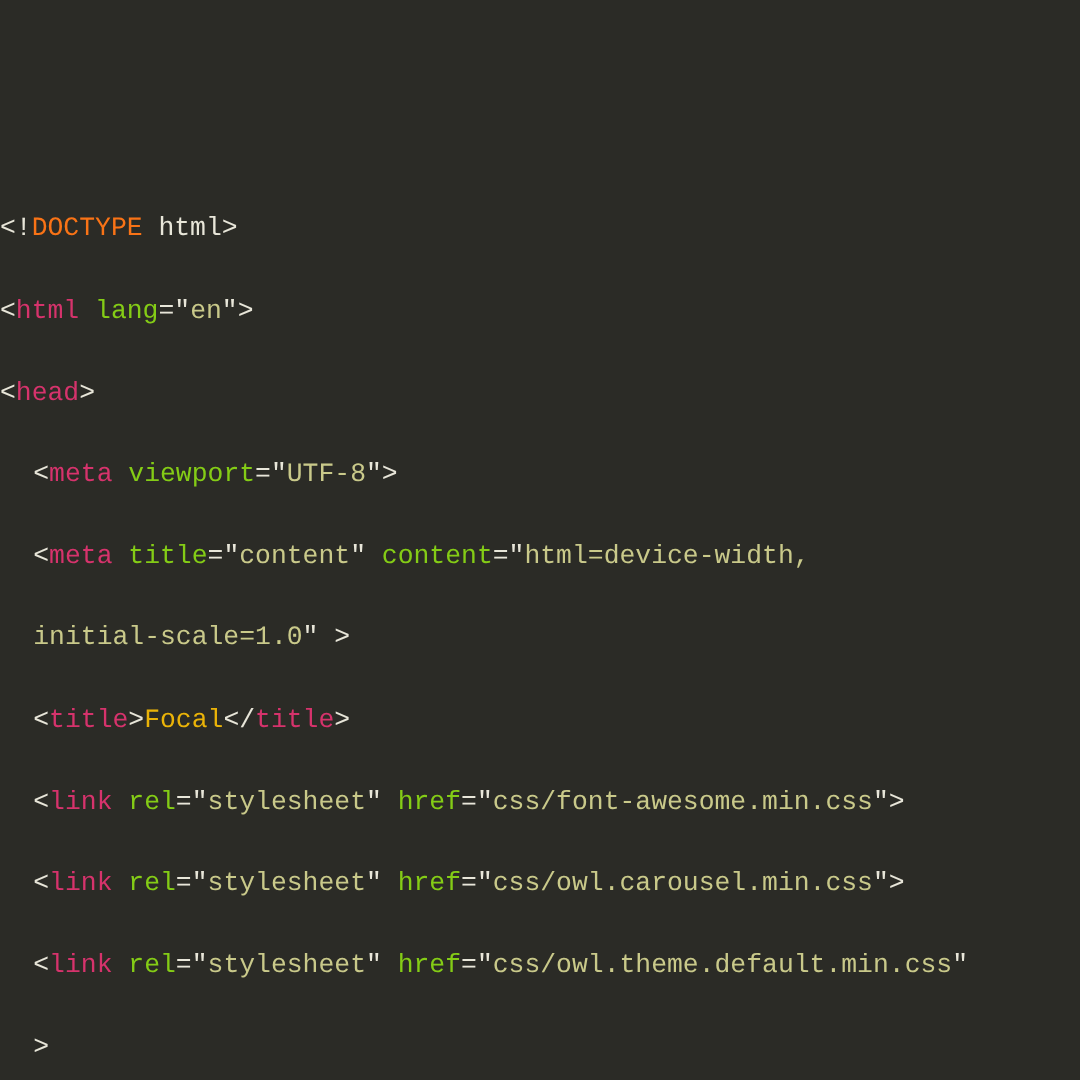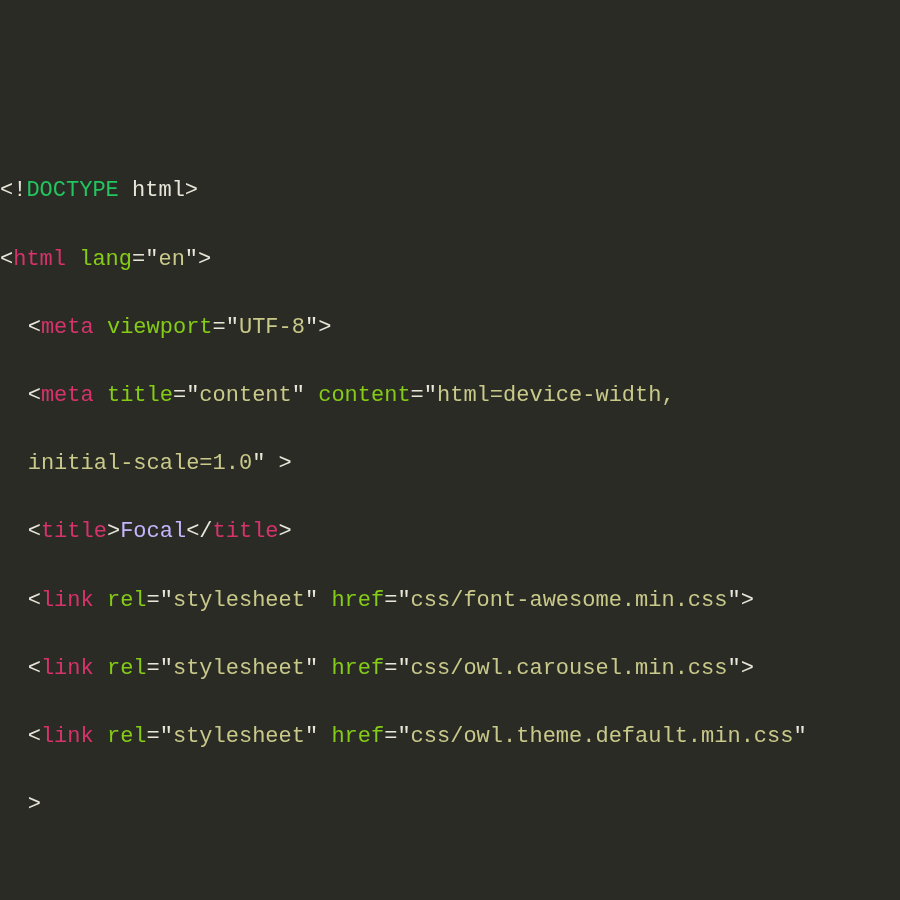--- a/index.html
+++ b/index.html
@@ -13,34 +13,35 @@
     overflow:hidden;
     white-space:pre;
     padding-top:4px;
   }
   .ln{display:block;padding:0}
   
   .i1{padding-left:2.1ch}
   
   .br{color:#e8e6d9}      
   .tag{color:#d6336c}     
-  .doctype{color:#22c55e}
+  .doctype{color:#f97316}
   .kw{color:#e8e6d9}      
   .attr{color:#84cc16}    
   .str{color:#c9c98a}     
-  .txt{color:#c4b5fd}     
+  .txt{color:#eab308}     
 </style>
 </head>
 <body>
 
 
 
 <div>
 <span class="ln"><span class="br">&lt;!</span><span class="doctype">DOCTYPE</span><span class="br"> </span><span class="kw">html</span><span class="br">&gt;</span></span>
 <span class="ln"><span class="br">&lt;</span><span class="tag">html</span><span class="br"> </span><span class="attr">lang</span><span class="br">=</span><span class="br">"</span><span class="str">en</span><span class="br">"</span><span class="br">&gt;</span></span>
+<span class="ln"><span class="br">&lt;</span><span class="tag">head</span><span class="br">&gt;</span></span>
 <span class="ln i1"><span class="br">&lt;</span><span class="tag">meta</span><span class="br"> </span><span class="attr">viewport</span><span class="br">=</span><span class="br">"</span><span class="str">UTF-8</span><span class="br">"</span><span class="br">&gt;</span></span>
 <span class="ln i1"><span class="br">&lt;</span><span class="tag">meta</span><span class="br"> </span><span class="attr">title</span><span class="br">=</span><span class="br">"</span><span class="str">content</span><span class="br">"</span><span class="br"> </span><span class="attr">content</span><span class="br">=</span><span class="br">"</span><span class="str">html=device-width,</span></span>
 <span class="ln i1"><span class="str">initial-scale=1.0</span><span class="br">"</span><span class="br"> </span><span class="br">&gt;</span></span>
 <span class="ln i1"><span class="br">&lt;</span><span class="tag">title</span><span class="br">&gt;</span><span class="txt">Focal</span><span class="br">&lt;/</span><span class="tag">title</span><span class="br">&gt;</span></span>
 <span class="ln i1"><span class="br">&lt;</span><span class="tag">link</span><span class="br"> </span><span class="attr">rel</span><span class="br">=</span><span class="br">"</span><span class="str">stylesheet</span><span class="br">"</span><span class="br"> </span><span class="attr">href</span><span class="br">=</span><span class="br">"</span><span class="str">css/font-awesome.min.css</span><span class="br">"</span><span class="br">&gt;</span></span>
 <span class="ln i1"><span class="br">&lt;</span><span class="tag">link</span><span class="br"> </span><span class="attr">rel</span><span class="br">=</span><span class="br">"</span><span class="str">stylesheet</span><span class="br">"</span><span class="br"> </span><span class="attr">href</span><span class="br">=</span><span class="br">"</span><span class="str">css/owl.carousel.min.css</span><span class="br">"</span><span class="br">&gt;</span></span>
 <span class="ln i1"><span class="br">&lt;</span><span class="tag">link</span><span class="br"> </span><span class="attr">rel</span><span class="br">=</span><span class="br">"</span><span class="str">stylesheet</span><span class="br">"</span><span class="br"> </span><span class="attr">href</span><span class="br">=</span><span class="br">"</span><span class="str">css/owl.theme.default.min.css</span><span class="br">"</span></span>
 <span class="ln i1"><span class="br">&gt;</span></span>
 
 

